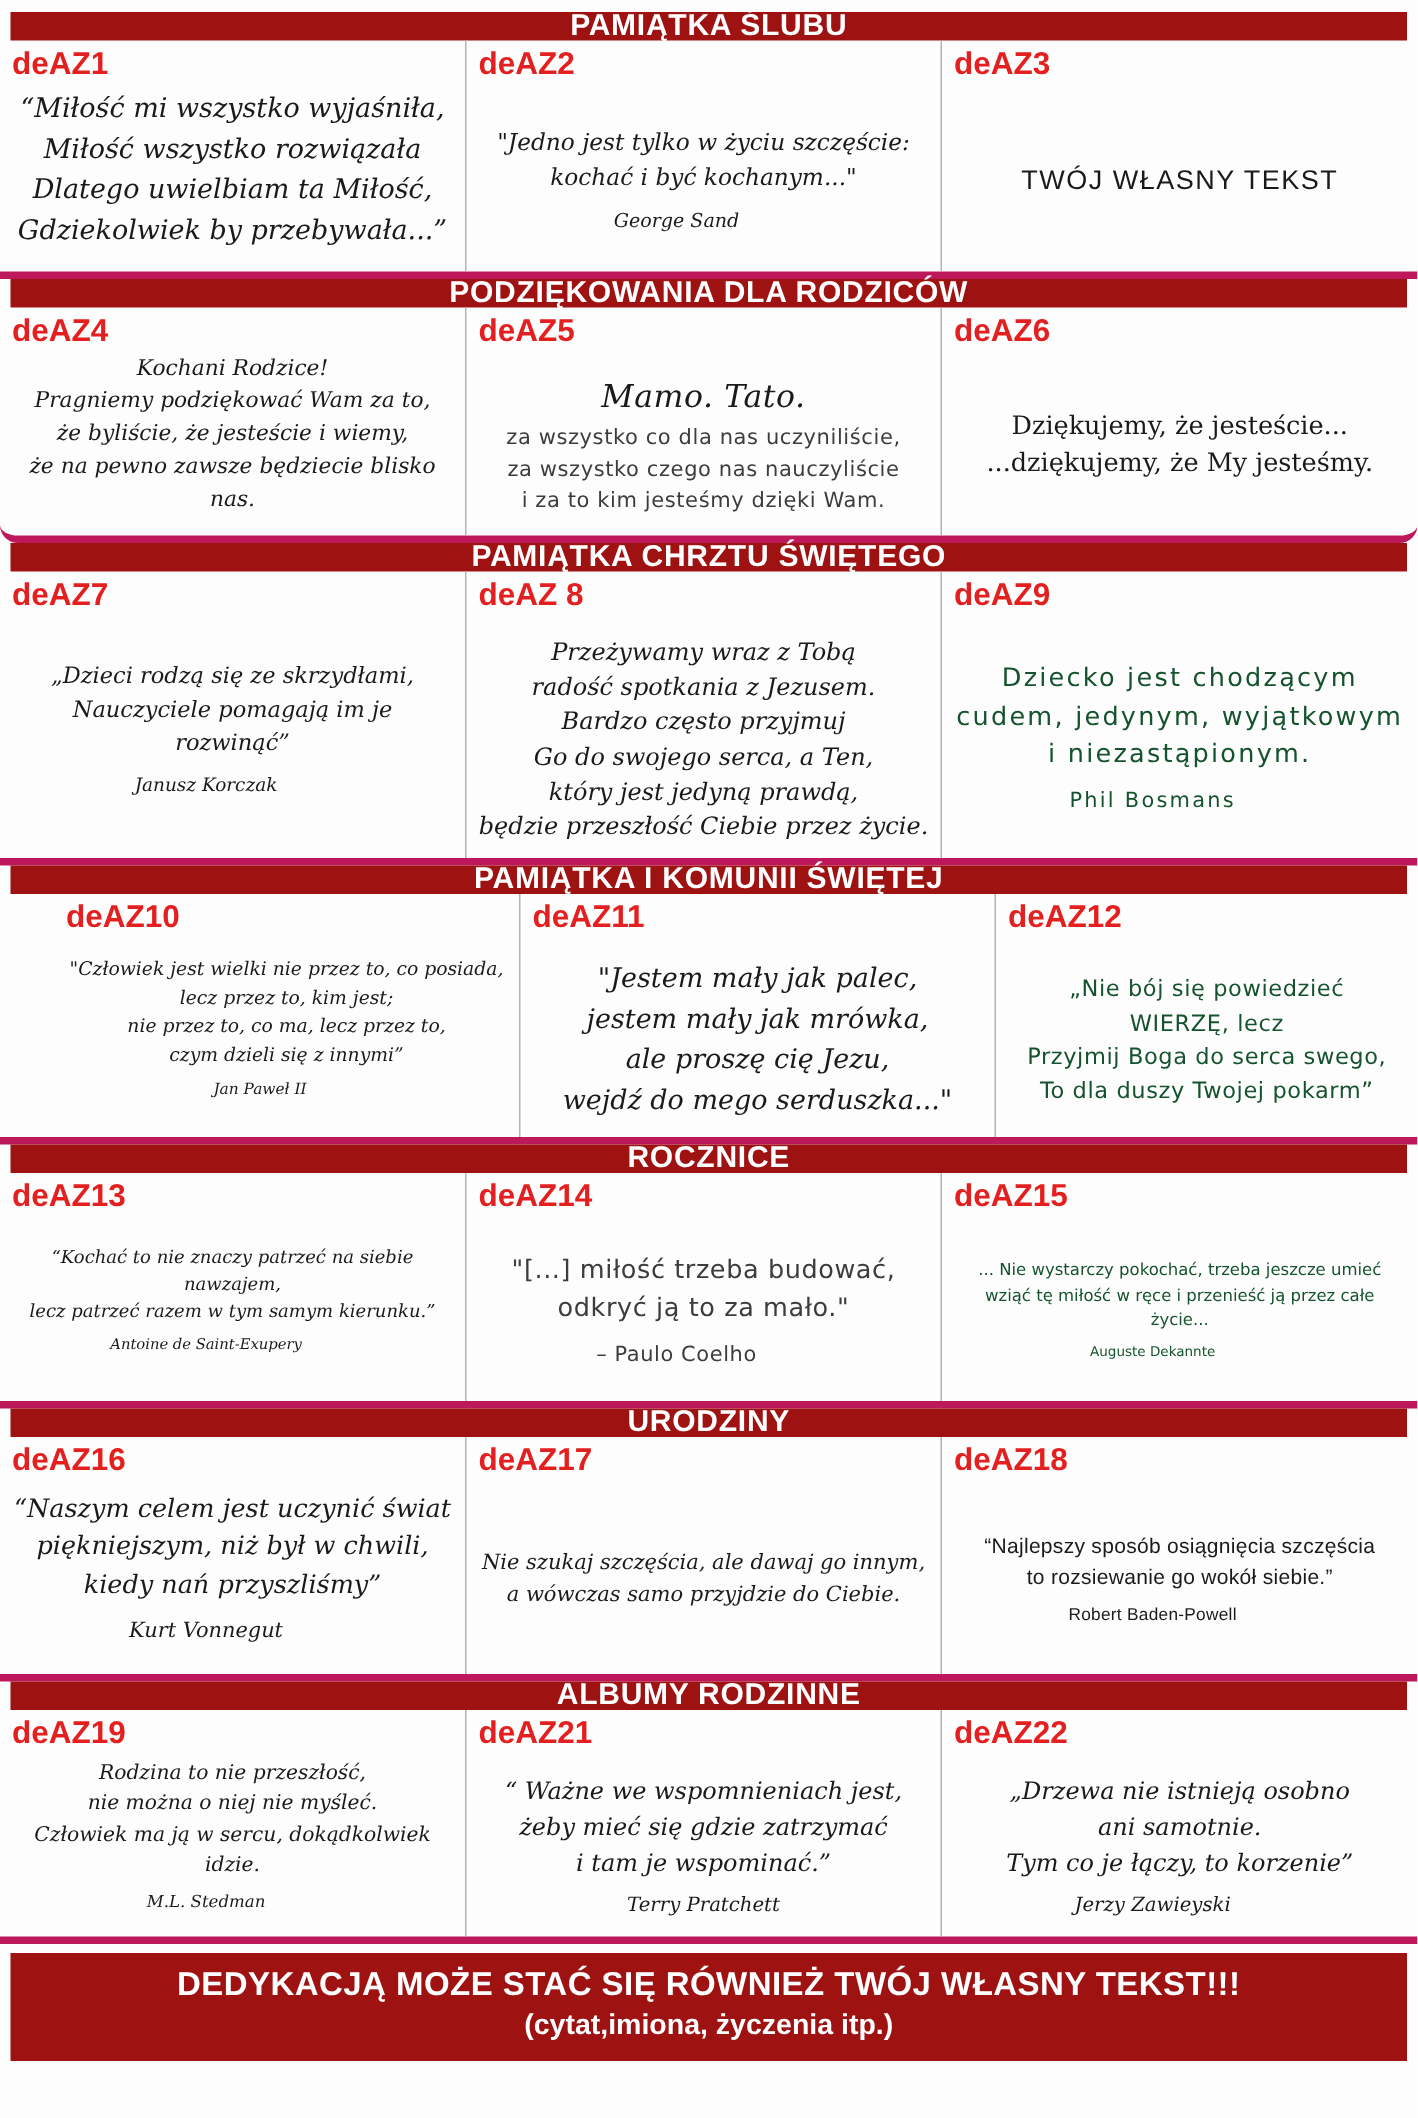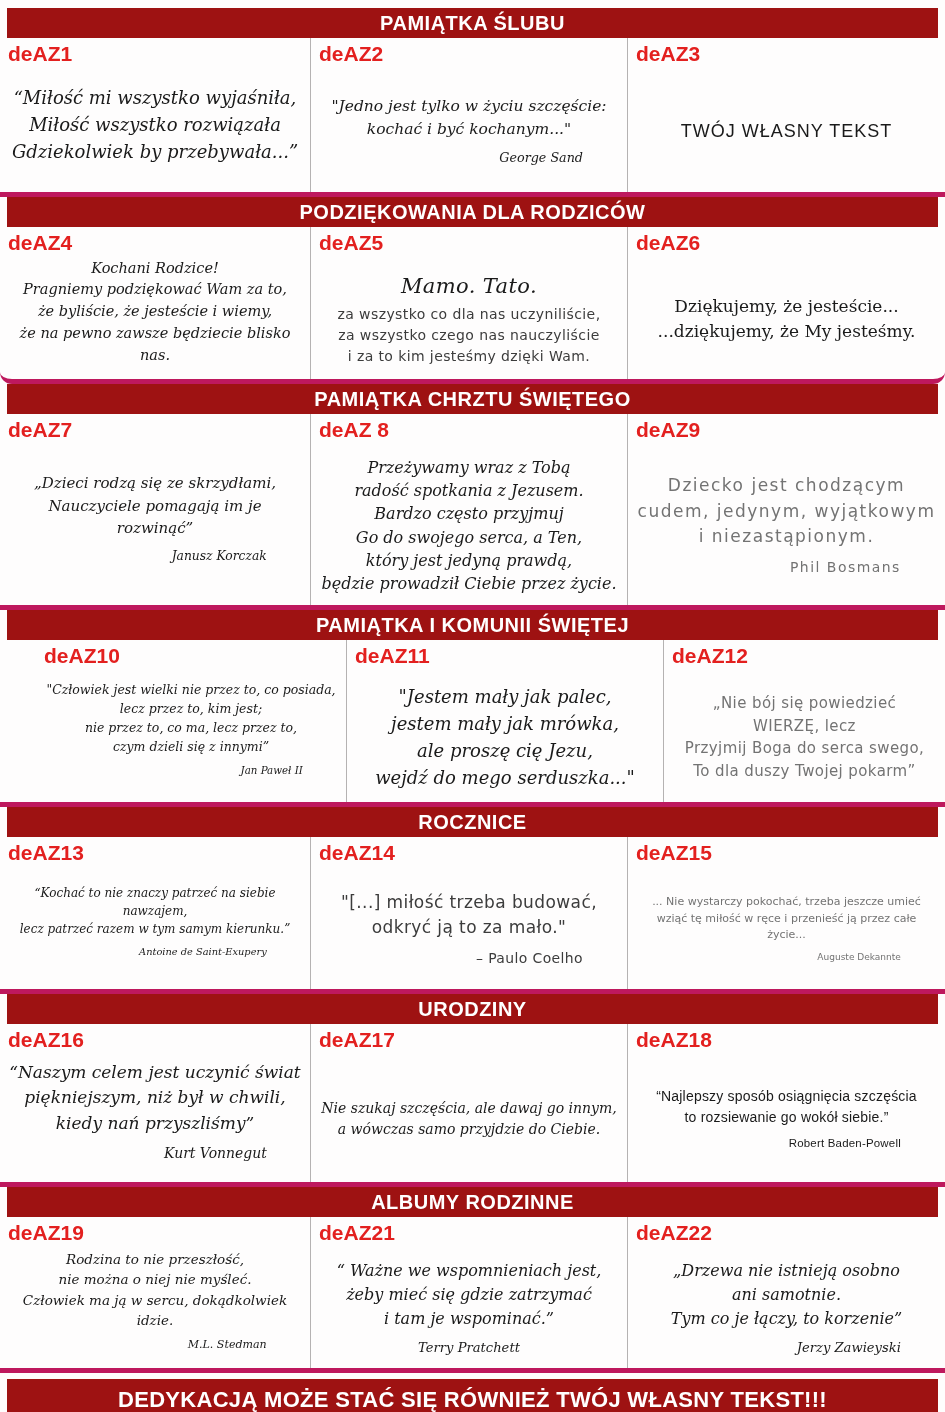--- a/index.html
+++ b/index.html
@@ -9,21 +9,21 @@
     min-height: 1412px;
     margin: 0 auto;
     font-family: "Liberation Sans", sans-serif;
     color: #1c1c1c;
     padding-top: 8px;
     background: #fefdfd;
   }
   
   .bar {
     margin: 0 7px;
-    height: 30px;
+    height: 19px;
     background: #9E1212;
     color: #ffffff;
     display: flex;
     align-items: center;
     justify-content: center;
     font-family: "Liberation Sans", sans-serif;
     font-weight: bold;
     font-size: 20px;
     letter-spacing: 0.5px;
   }
@@ -57,21 +57,21 @@
   .quote {
     margin: auto;
     width: 100%;
     text-align: center;
     line-height: 1.5;
   }
   
   .script { font-family: "DejaVu Serif", serif; font-style: italic; color: #1a1a1a; }
   .serif  { font-family: "DejaVu Serif", serif; color: #1a1a1a; }
   .thin   { font-family: "DejaVu Sans", sans-serif; color: #3c3c3c; letter-spacing: 0.4px; }
-  .gray   { color: #737373; }
+  .gray   { color: #14532d; }
   .plain  { font-family: "Liberation Sans", sans-serif; color: #1a1a1a; }
   
   .q-0-0 { font-size: 18px; }
   .q-0-1 { font-size: 15.5px; }
   .q-0-2 { font-size: 18px; letter-spacing: 1px; }
   .q-1-0 { font-size: 14.5px; }
   .q-1-1 { font-size: 14px; }
   .q-1-2 { font-size: 17px; }
   .q-2-0 { font-size: 15px; }
   .q-2-1 { font-size: 16px; line-height: 1.45; }
@@ -85,21 +85,20 @@
   .q-5-0 { font-size: 17px; }
   .q-5-1 { font-size: 14px; }
   .q-5-2 { font-size: 14px; letter-spacing: 0.2px; }
   .q-6-0 { font-size: 13.5px; }
   .q-6-1 { font-size: 16px; }
   .q-6-2 { font-size: 16px; }
   .m-heading { font-size: 21px; margin-bottom: 2px; }
   .author {
     margin-top: 7px;
     font-size: 0.82em;
-    text-align: right;
     padding-right: 12%;
   }
   .author.center { text-align: center; padding-right: 0; }
   
   .footer {
     margin: 6px 7px 0 7px;
     background: #9E1212;
     color: #ffffff;
     text-align: center;
     padding: 8px 4px 12px 4px;
@@ -112,20 +111,21 @@
 
 <div class="bar">
   <span>PAMIĄTKA ŚLUBU</span>
 </div>
 <div class="row r0">
   <div class="cell">
     <div class="code">deAZ1</div>
     <div class="quote script q-0-0">
       <div>“Miłość mi wszystko wyjaśniła,</div>
       <div>Miłość wszystko rozwiązała</div>
+      <div>Dlatego uwielbiam ta Miłość,</div>
       <div>Gdziekolwiek by przebywała...”</div>
     </div>
   </div>
   <div class="cell">
     <div class="code">deAZ2</div>
     <div class="quote script q-0-1">
       <div>"Jedno jest tylko w życiu szczęście:</div>
       <div>kochać i być kochanym..."</div>
       <div class="author">George Sand</div>
     </div>
@@ -182,21 +182,21 @@
     </div>
   </div>
   <div class="cell">
     <div class="code">deAZ 8</div>
     <div class="quote script q-2-1">
       <div>Przeżywamy wraz z Tobą</div>
       <div>radość spotkania z Jezusem.</div>
       <div>Bardzo często przyjmuj</div>
       <div>Go do swojego serca, a Ten,</div>
       <div>który jest jedyną prawdą,</div>
-      <div>będzie prowadził Ciebie przez życie.</div>
+      <div>będzie przeszłość Ciebie przez życie.</div>
     </div>
   </div>
   <div class="cell">
     <div class="code">deAZ9</div>
     <div class="quote thin gray q-2-2">
       <div>Dziecko jest chodzącym</div>
       <div>cudem, jedynym, wyjątkowym</div>
       <div>i niezastąpionym.</div>
       <div class="author">Phil Bosmans</div>
     </div>

